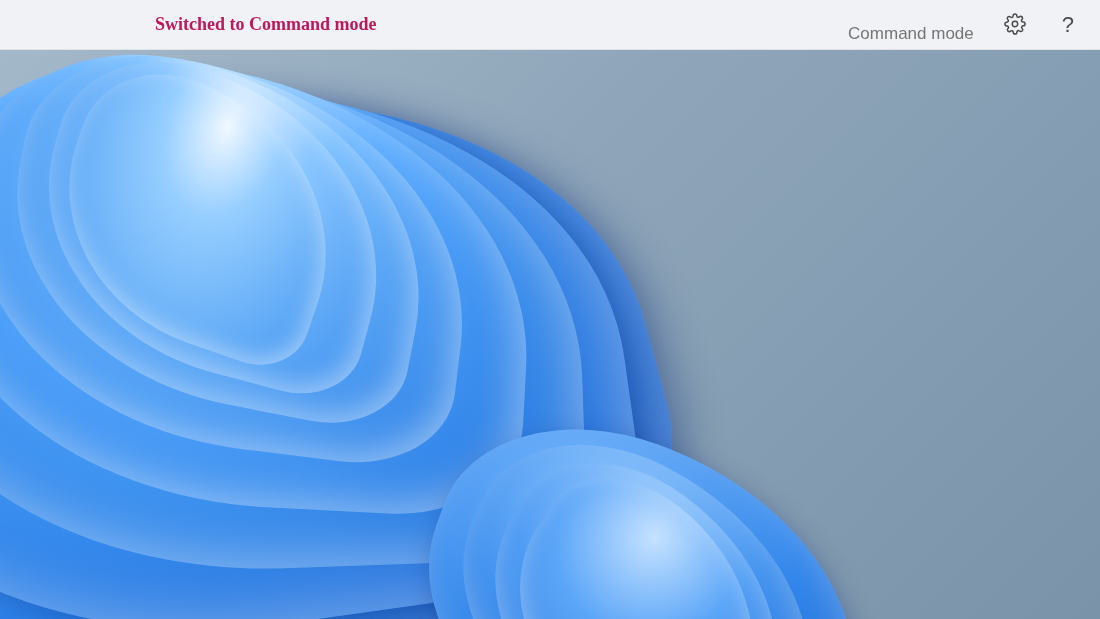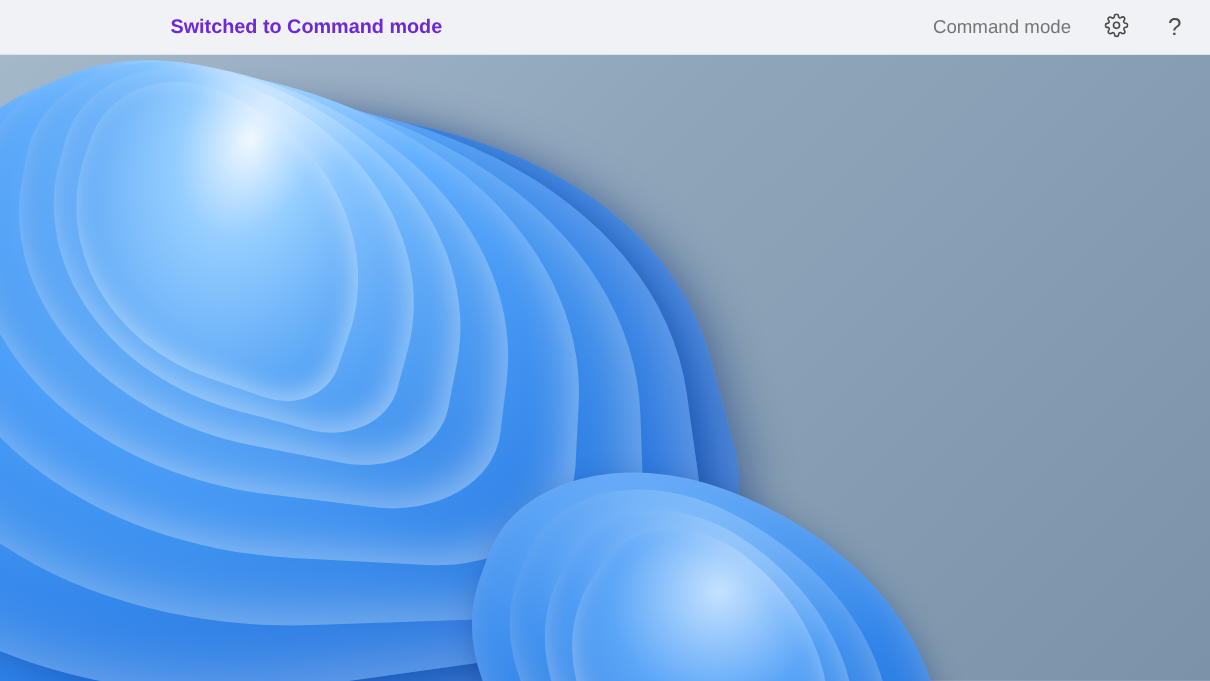--- a/index.html
+++ b/index.html
@@ -24,28 +24,29 @@
       display: flex;
       align-items: center;
       padding: 0 20px;
       position: relative;
       z-index: 10;
     }
     
     .status-text {
       font-size: 18px;
       font-weight: 600;
-      color: #6d28d9;
+      color: #be185d;
       margin-left: 135px;
+      font-family: Liberation Serif, serif;
     }
     
     .toolbar-right {
       margin-left: auto;
       display: flex;
-      align-items: center;
+      align-items: flex-end;
       gap: 24px;
     }
     
     .mode-label {
       font-size: 17px;
       color: #757575;
       font-weight: 400;
     }
     
     .icon-button {

